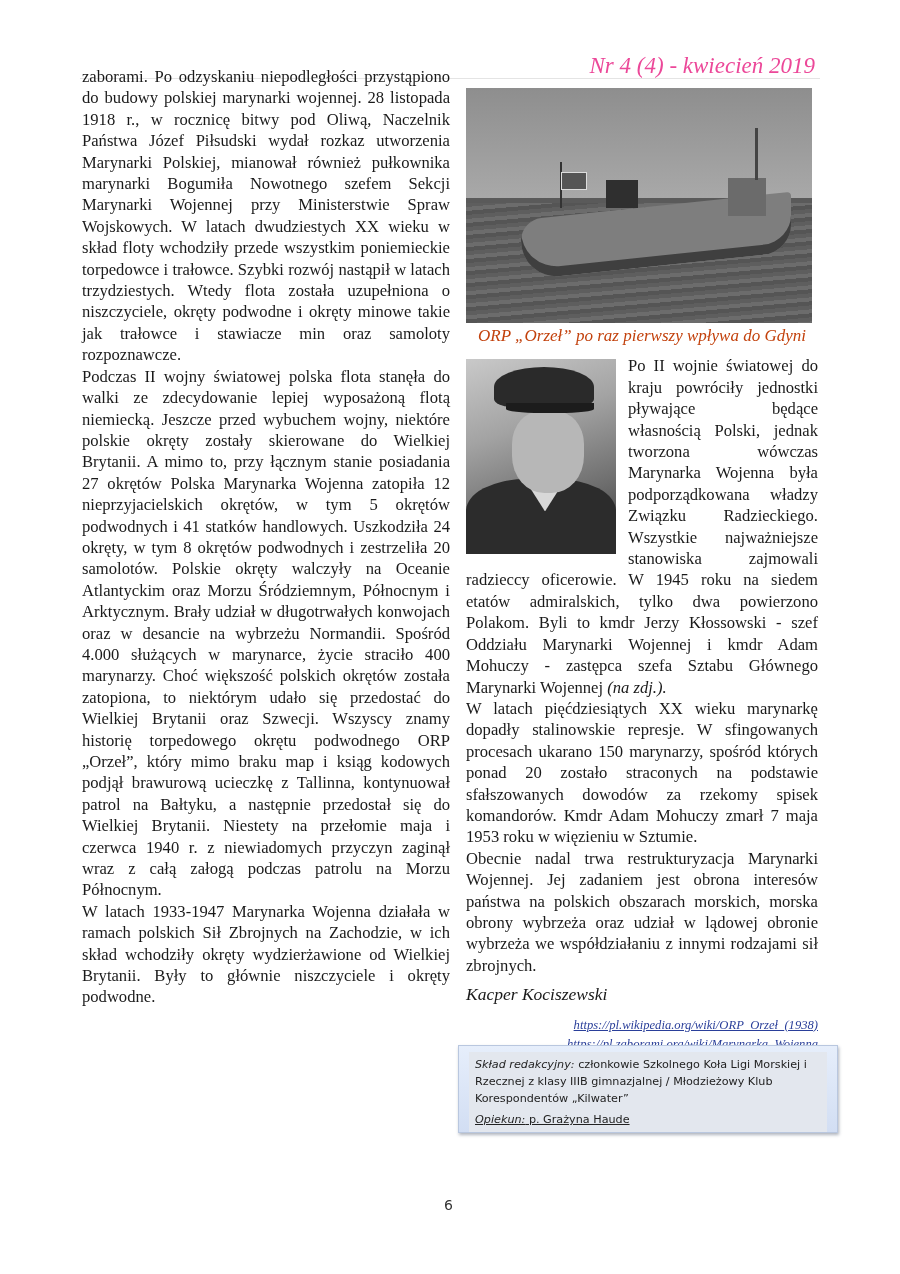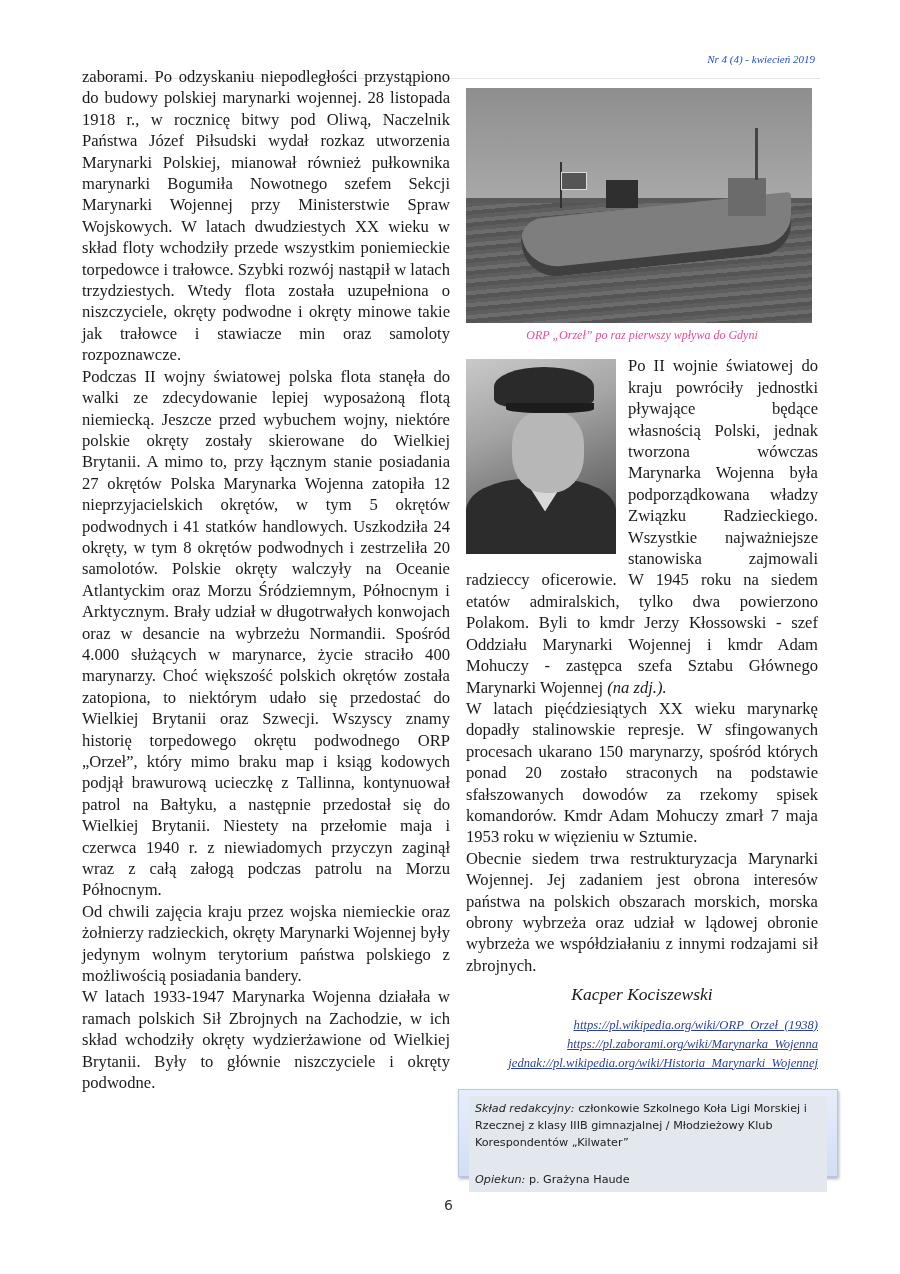--- a/index.html
+++ b/index.html
@@ -1,60 +1,59 @@
 <!DOCTYPE html>
 <html><head>
 <meta charset="utf-8">
 <style>
   html, body { margin: 0; padding: 0; background: #ffffff; }
   body { width: 900px; height: 1274px; position: relative; overflow: hidden; font-family: "Liberation Serif", serif; color: #1a1a1a; }
-  .header { position: absolute; top: 53px; right: 85px; font-style: italic; font-size: 11px; color: #1d4ed8; }
+  .header { position: absolute; top: 53px; right: 85px; font-style: italic; font-size: 23px; color: #ec4899; }
   .header-rule { position: absolute; top: 78px; left: 80px; width: 740px; height: 1px; background: #e4e4e4; }
   .col-left { position: absolute; top: 66px; left: 82px; width: 368px; font-size: 16.6px; line-height: 21.4px; text-align: justify; }
   .col-left p, .col-right p { margin: 0; }
   .col-right { position: absolute; top: 88px; left: 466px; width: 352px; font-size: 16.6px; line-height: 21.4px; text-align: justify; }
   .photo-sub { width: 346px; height: 235px; margin-left: 0; position: relative; overflow: hidden;
     background: linear-gradient(180deg, #9a9a9a 0%, #a8a8a8 40%, #7b7b7b 55%, #5d5d5d 70%, #4a4a4a 100%); }
   .photo-sub .sky { position: absolute; left: 0; top: 0; width: 100%; height: 112px; background: linear-gradient(180deg,#8e8e8e,#a9a9a9); }
   .photo-sub .horizon { position: absolute; left: 0; top: 110px; width: 100%; height: 5px; background: #5a5a5a; }
   .photo-sub .sea { position: absolute; left: 0; top: 115px; width: 100%; height: 120px; background: repeating-linear-gradient(175deg,#5e5e5e 0 4px,#6c6c6c 4px 8px,#555 8px 12px); }
   .photo-sub .hull { position: absolute; left: 55px; top: 118px; width: 270px; height: 60px; background: #7e7e7e; border-radius: 30px 6px 40px 60px; transform: skewY(-6deg); box-shadow: inset 0 -10px 0 #3f3f3f; }
   .photo-sub .tower { position: absolute; left: 262px; top: 90px; width: 38px; height: 38px; background: #6b6b6b; }
   .photo-sub .mast { position: absolute; left: 289px; top: 40px; width: 3px; height: 52px; background: #444; }
   .photo-sub .flag1 { position: absolute; left: 95px; top: 84px; width: 24px; height: 16px; background: #555; border: 1px solid #ddd; }
   .photo-sub .flagpole1 { position: absolute; left: 94px; top: 74px; width: 2px; height: 46px; background: #333; }
   .photo-sub .crew { position: absolute; left: 140px; top: 92px; width: 32px; height: 28px; background: #2f2f2f; }
-  .caption { font-style: italic; font-size: 12px; text-align: center; margin: 2px 0 9px 0; color: #ec4899; }
+  .caption { font-style: italic; font-size: 17px; text-align: center; margin: 2px 0 9px 0; color: #c2410c; }
   .portrait { float: left; width: 150px; height: 195px; margin: 4px 12px 4px 0; position: relative; overflow: hidden;
     background: linear-gradient(160deg,#c9c9c9 0%,#a3a3a3 35%,#6e6e6e 70%,#3a3a3a 100%); }
   .portrait .cap { position: absolute; left: 28px; top: 8px; width: 100px; height: 40px; background: #2a2a2a; border-radius: 50% 50% 20% 20%; }
   .portrait .visor { position: absolute; left: 40px; top: 44px; width: 88px; height: 10px; background: #1c1c1c; border-radius: 0 0 40% 40%; }
   .portrait .face { position: absolute; left: 46px; top: 52px; width: 72px; height: 82px; background: #b7b7b7; border-radius: 40% 40% 45% 45%; }
   .portrait .body { position: absolute; left: 0; top: 120px; width: 150px; height: 80px; background: #2c2c2c; border-radius: 40% 40% 0 0; }
   .portrait .collar { position: absolute; left: 60px; top: 122px; width: 38px; height: 30px; background: #d8d8d8; clip-path: polygon(0 0,100% 0,50% 100%); }
-  .signature { text-align: center; font-style: italic; font-size: 17.5px; margin-top: 8px; }
+  .signature { text-align: left; font-style: italic; font-size: 17.5px; margin-top: 8px; }
   .links { text-align: right; margin-top: 10px; font-size: 12.6px; line-height: 19px; font-style: italic; }
   .links a { color: #2a3f9a; text-decoration: underline; }
-  .credits { position: absolute; left: 458px; top: 1089px; width: 378px; height: 86px; background: linear-gradient(180deg,#e6eefb,#d2def3); border: 1px solid #b9c7df; box-shadow: 1px 2px 3px rgba(80,90,110,0.45); }
+  .credits { position: absolute; left: 458px; top: 1045px; width: 378px; height: 86px; background: linear-gradient(180deg,#e6eefb,#d2def3); border: 1px solid #b9c7df; box-shadow: 1px 2px 3px rgba(80,90,110,0.45); }
   .credits-inner { margin: 6px 10px 0 10px; background: #e3e7ee; padding: 4px 6px; font-family: "DejaVu Sans", sans-serif; font-size: 11.2px; line-height: 17px; color: #222; }
   .credits-inner .lbl { font-style: italic; }
   .credits-inner p { margin: 0; }
-  .credits-inner p + p { margin-top: 20px; }
+  .credits-inner p + p { margin-top: 4px; text-decoration: underline; }
   .page-num { position: absolute; top: 1197px; left: 444px; font-family: "DejaVu Sans", sans-serif; font-size: 14px; color: #333; }
 </style>
 </head>
 <body>
 
 <div class="header">Nr 4 (4) - kwiecień 2019</div>
 <div class="header-rule"></div>
 
 <div class="col-left">
   <p>zaborami. Po odzyskaniu niepodległości przystąpiono do budowy polskiej marynarki wojennej. 28 listopada 1918 r., w rocznicę bitwy pod Oliwą, Naczelnik Państwa Józef Piłsudski wydał rozkaz utworzenia Marynarki Polskiej, mianował również pułkownika marynarki Bogumiła Nowotnego szefem Sekcji Marynarki Wojennej przy Ministerstwie Spraw Wojskowych. W latach dwudziestych XX wieku w skład floty wchodziły przede wszystkim poniemieckie torpedowce i trałowce. Szybki rozwój nastąpił w latach trzydziestych. Wtedy flota została uzupełniona o niszczyciele, okręty podwodne i okręty minowe takie jak trałowce i stawiacze min oraz samoloty rozpoznawcze.</p>
   <p>Podczas II wojny światowej polska flota stanęła do walki ze zdecydowanie lepiej wyposażoną flotą niemiecką. Jeszcze przed wybuchem wojny, niektóre polskie okręty zostały skierowane do Wielkiej Brytanii. A mimo to, przy łącznym stanie posiadania 27 okrętów Polska Marynarka Wojenna zatopiła 12 nieprzyjacielskich okrętów, w tym 5 okrętów podwodnych i 41 statków handlowych. Uszkodziła 24 okręty, w tym 8 okrętów podwodnych i zestrzeliła 20 samolotów. Polskie okręty walczyły na Oceanie Atlantyckim oraz Morzu Śródziemnym, Północnym i Arktycznym. Brały udział w długotrwałych konwojach oraz w desancie na wybrzeżu Normandii. Spośród 4.000 służących w marynarce, życie straciło 400 marynarzy. Choć większość polskich okrętów została zatopiona, to niektórym udało się przedostać do Wielkiej Brytanii oraz Szwecji. Wszyscy znamy historię torpedowego okrętu podwodnego ORP „Orzeł”, który mimo braku map i ksiąg kodowych podjął brawurową ucieczkę z Tallinna, kontynuował patrol na Bałtyku, a następnie przedostał się do Wielkiej Brytanii. Niestety na przełomie maja i czerwca 1940 r. z niewiadomych przyczyn zaginął wraz z całą załogą podczas patrolu na Morzu Północnym.</p>
-  <p>Od chwili zajęcia kraju przez wojska niemieckie oraz żołnierzy radzieckich, okręty Marynarki Wojennej były jedynym wolnym terytorium państwa polskiego z możliwością posiadania bandery.</p>
   <p>W latach 1933-1947 Marynarka Wojenna działała w ramach polskich Sił Zbrojnych na Zachodzie, w ich skład wchodziły okręty wydzierżawione od Wielkiej Brytanii. Były to głównie niszczyciele i okręty podwodne.</p>
 </div>
 
 <div class="col-right">
   <div class="photo-sub">
     <div class="sky"></div>
     <div class="horizon"></div>
     <div class="sea"></div>
     <div class="hull"></div>
     <div class="tower"></div>
@@ -70,21 +69,21 @@
       <span class="body"></span>
       <span class="collar"></span>
       <span class="face"></span>
       <span class="cap"></span>
       <span class="visor"></span>
     </span>
     <span>Po II wojnie światowej do kraju powróciły jednostki pływające będące własnością Polski, jednak tworzona wówczas Marynarka Wojenna była podporządkowana władzy Związku Radzieckiego. Wszystkie najważniejsze stanowiska zajmowali radzieccy oficerowie. W 1945 roku na siedem etatów admiralskich, tylko dwa powierzono Polakom. Byli to kmdr Jerzy Kłossowski - szef Oddziału Marynarki Wojennej i kmdr Adam Mohuczy - zastępca szefa Sztabu Głównego Marynarki Wojennej</span>
     <i>(na zdj.).</i>
   </p>
   <p>W latach pięćdziesiątych XX wieku marynarkę dopadły stalinowskie represje. W sfingowanych procesach ukarano 150 marynarzy, spośród których ponad 20 zostało straconych na podstawie sfałszowanych dowodów za rzekomy spisek komandorów. Kmdr Adam Mohuczy zmarł 7 maja 1953 roku w więzieniu w Sztumie.</p>
-  <p>Obecnie siedem trwa restrukturyzacja Marynarki Wojennej. Jej zadaniem jest obrona interesów państwa na polskich obszarach morskich, morska obrony wybrzeża oraz udział w lądowej obronie wybrzeża we współdziałaniu z innymi rodzajami sił zbrojnych.</p>
+  <p>Obecnie nadal trwa restrukturyzacja Marynarki Wojennej. Jej zadaniem jest obrona interesów państwa na polskich obszarach morskich, morska obrony wybrzeża oraz udział w lądowej obronie wybrzeża we współdziałaniu z innymi rodzajami sił zbrojnych.</p>
 
   <div class="signature">Kacper Kociszewski</div>
 
   <div class="links">
     <div><a>https://pl.wikipedia.org/wiki/ORP_Orzeł_(1938)</a></div>
     <div><a>https://pl.zaborami.org/wiki/Marynarka_Wojenna</a></div>
     <div><a>jednak://pl.wikipedia.org/wiki/Historia_Marynarki_Wojennej</a></div>
   </div>
 </div>
 

